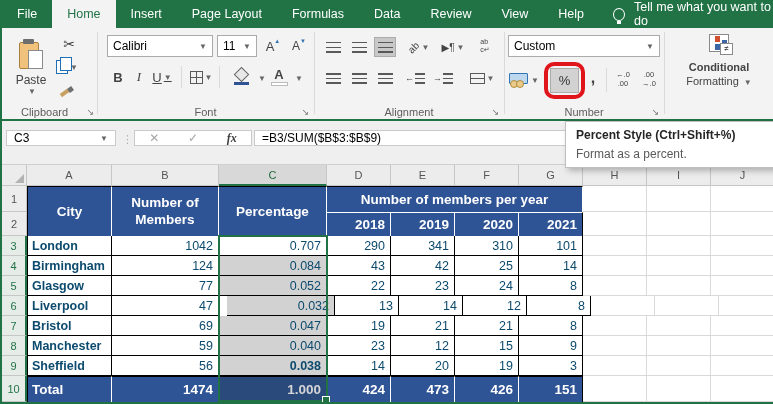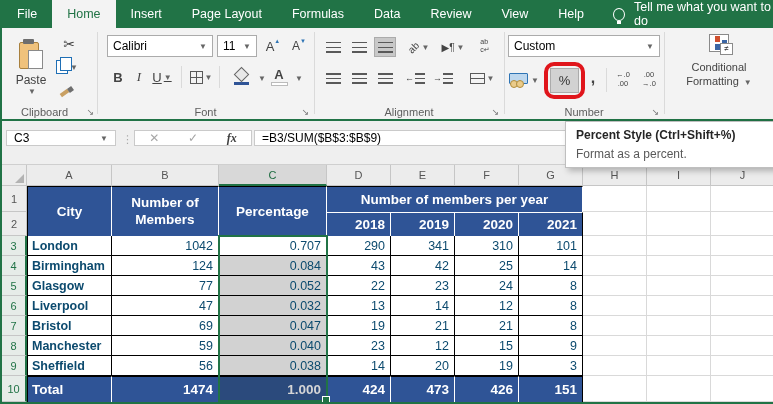--- a/index.html
+++ b/index.html
@@ -293,21 +293,21 @@
     <div class="gsep" style="left:662px;"></div>
 
     <div class="grp" style="left:664px;width:160px;">
       <div class="stackbtn" style="left:12px;top:6px;width:82px;">
         <span class="cf-icon">
             <i class="cf-r"></i>
             <i class="cf-b1"></i>
             <i class="cf-b2"></i>
             <span class="cf-badge">≠</span>
           </span>
-        <span style="margin-top:9px;">Conditional</span>
+        <span style="margin-top:9px;font-weight:bold;">Conditional</span>
         <span><span>Formatting</span> <span class="car">▼</span></span>
       </div>
       <div class="stackbtn" style="left:100px;top:6px;width:70px;">
         
         
         
       </div>
       <div class="grp-label" style="text-align:right;padding-right:12px;">Styles</div>
     </div>
   </div>
@@ -401,21 +401,21 @@
         <div class="dcell numr" style="width: 64px; height: 20px;">24</div>
         <div class="dcell numr" style="width: 64px; height: 20px;">8</div>
         <div class="ecell" style="width: 64px; height: 20px;"></div>
         <div class="ecell" style="width: 64px; height: 20px;"></div>
         <div class="ecell" style="width: 64px; height: 20px;"></div>
       </div>
       <div class="grow" style="height: 20px;">
         <div class="rh rh-sel" style="width: 25px; height: 20px;">6</div>
         <div class="dcell cityc" style="width: 85px; height: 20px;">Liverpool</div>
         <div class="dcell numr" style="width: 107px; height: 20px;">47</div>
-        <div class="dcell numr range-fill" style="width: 108px; height: 20px;">0.032</div>
+        <div class="dcell numr range-fill" style="width: 108px; height: 20px; margin-left: 8px;">0.032</div>
         <div class="dcell numr" style="width: 64px; height: 20px;">13</div>
         <div class="dcell numr" style="width: 64px; height: 20px;">14</div>
         <div class="dcell numr" style="width: 64px; height: 20px;">12</div>
         <div class="dcell numr" style="width: 64px; height: 20px;">8</div>
         <div class="ecell" style="width: 64px; height: 20px;"></div>
         <div class="ecell" style="width: 64px; height: 20px;"></div>
         <div class="ecell" style="width: 64px; height: 20px;"></div>
       </div>
       <div class="grow" style="height: 20px;">
         <div class="rh rh-sel" style="width: 25px; height: 20px;">7</div>
@@ -440,21 +440,21 @@
         <div class="dcell numr" style="width: 64px; height: 20px;">15</div>
         <div class="dcell numr" style="width: 64px; height: 20px;">9</div>
         <div class="ecell" style="width: 64px; height: 20px;"></div>
         <div class="ecell" style="width: 64px; height: 20px;"></div>
         <div class="ecell" style="width: 64px; height: 20px;"></div>
       </div>
       <div class="grow" style="height: 20px;">
         <div class="rh rh-sel" style="width: 25px; height: 20px;">9</div>
         <div class="dcell cityc" style="width: 85px; height: 20px;">Sheffield</div>
         <div class="dcell numr" style="width: 107px; height: 20px;">56</div>
-        <div class="dcell numr range-fill" style="width: 108px; height: 20px;">0.038</div>
+        <div class="dcell numr range-fill" style="width: 108px; height: 20px; font-weight: bold;">0.038</div>
         <div class="dcell numr" style="width: 64px; height: 20px;">14</div>
         <div class="dcell numr" style="width: 64px; height: 20px;">20</div>
         <div class="dcell numr" style="width: 64px; height: 20px;">19</div>
         <div class="dcell numr" style="width: 64px; height: 20px;">3</div>
         <div class="ecell" style="width: 64px; height: 20px;"></div>
         <div class="ecell" style="width: 64px; height: 20px;"></div>
         <div class="ecell" style="width: 64px; height: 20px;"></div>
       </div>
       <div class="grow" style="height: 26px;">
         <div class="rh rh-sel" style="width: 25px; height: 26px;">10</div>

